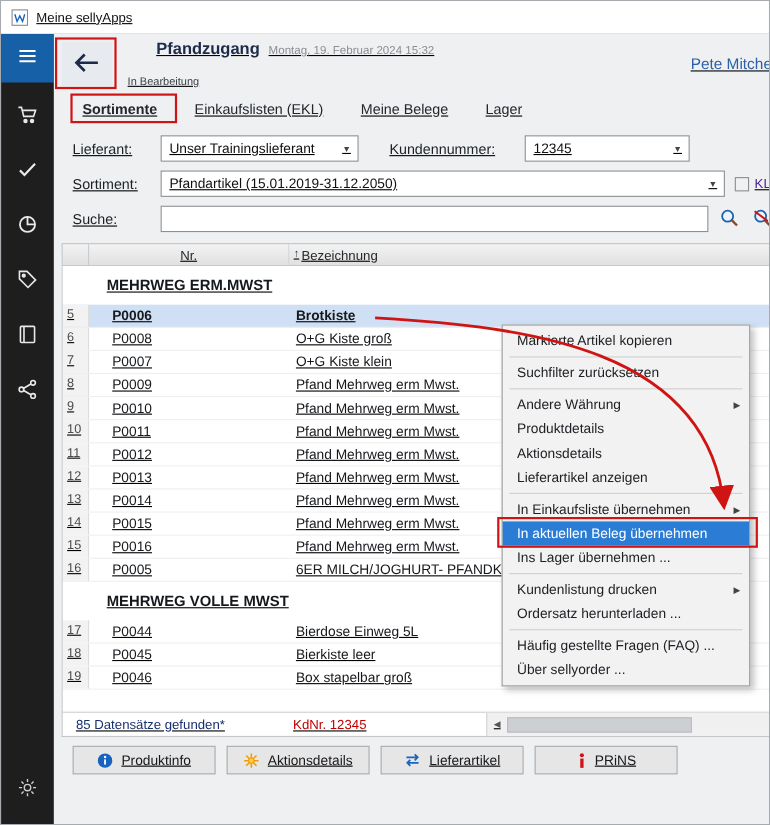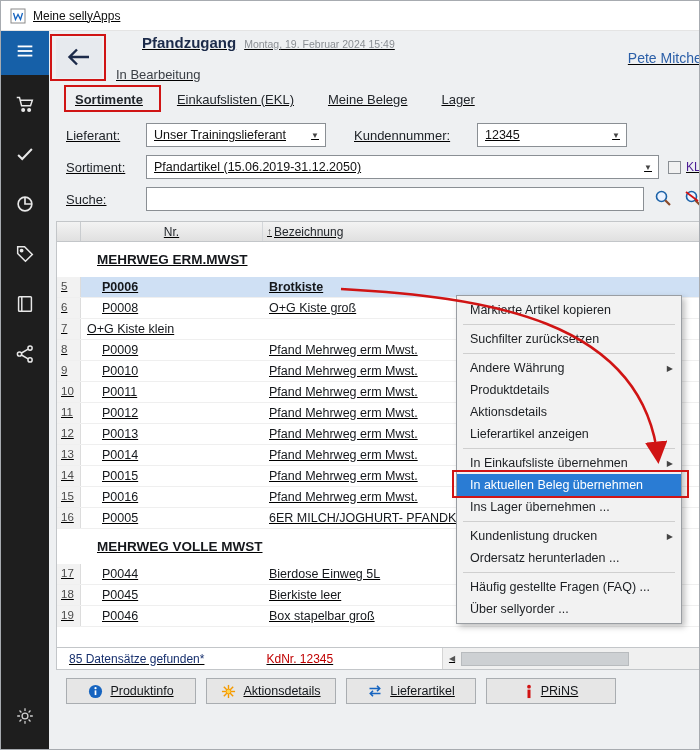--- a/index.html
+++ b/index.html
@@ -21,21 +21,21 @@
 
   .content { flex:1; position:relative; background:#eef0f2; }
 
   
   .header { display:flex; align-items:center; height:54px; padding:0 16px 0 7px; }
   .back-btn { width:46px; height:40px; background:#e7eaee; border:none; display:flex; align-items:center; justify-content:center; cursor:pointer; }
   .title-block { margin-left:14px; }
   .title-row { display:flex; align-items:baseline; gap:8px;margin-left:26px; }
   .page-title { font-size:15px; font-weight:bold; color:#1c2b4a; }
   .page-subtitle { font-size:10.5px; color:#8b8f94; }
-  .page-status { font-size:13px; color:#3a3f45; margin-top:16px; }
+  .page-status { font-size:10px; color:#3a3f45; margin-top:16px; }
   .user-name { margin-left:auto; font-size:14px; color:#2b5fa8; }
 
   
   .tabbar { display:flex; align-items:center; gap:34px; height:28px; padding-left:26px; font-size:13px; color:#23272c; }
   .tab { cursor:pointer; white-space:nowrap; }
   .tab.active { font-weight:bold; }
 
   
   .filters { padding:10px 20px 8px 17px; display:flex; flex-direction:column; gap:8px; }
   .frow { display:flex; align-items:center; height:24px; font-size:13px; color:#1d2126; }
@@ -172,21 +172,21 @@
         <button class="back-btn">
           <span>
             <svg width="26" height="22" viewBox="0 0 24 22">
                 <path d="M22 11H3M10 3.5L2.5 11l7.5 7.5" stroke="#1c2b4a" stroke-width="2.4" fill="none"></path>
               </svg>
           </span>
         </button>
         <div class="title-block">
           <div class="title-row">
             <span class="page-title">Pfandzugang</span>
-            <span class="page-subtitle">Montag, 19. Februar 2024 15:49</span>
+            <span class="page-subtitle">Montag, 19. Februar 2024 15:32</span>
           </div>
           <div class="page-status">In Bearbeitung</div>
         </div>
         <div class="user-name">Pete Mitchell</div>
       </div>
 
       <div class="tabbar" id="tabbar">
           <div class="tab active">Sortimente</div>
           <div class="tab">Einkaufslisten (EKL)</div>
           <div class="tab">Meine Belege</div>
@@ -202,21 +202,21 @@
           </div>
           <span class="flabel2">Kundennummer:</span>
           <div class="select sel-kundennr">
             <span>12345</span>
             <span class="dd-arrow">▼</span>
           </div>
         </div>
         <div class="frow">
           <span class="flabel">Sortiment:</span>
           <div class="select sel-sortiment">
-            <span>Pfandartikel (15.06.2019-31.12.2050)</span>
+            <span>Pfandartikel (15.01.2019-31.12.2050)</span>
             <span class="dd-arrow">▼</span>
           </div>
           <span class="cb"></span>
           <span class="cb-label">KL</span>
         </div>
         <div class="frow">
           <span class="flabel">Suche:</span>
           <input class="search-input" value="" style="">
           <button class="search-btn">
             <span>
@@ -255,20 +255,21 @@
               <div class="c-nr">P0006</div>
               <div class="c-bez">Brotkiste</div>
             </div>
             <div class="trow">
               <div class="c-gutter">6</div>
               <div class="c-nr">P0008</div>
               <div class="c-bez">O+G Kiste groß</div>
             </div>
             <div class="trow">
               <div class="c-gutter">7</div>
+              <div class="c-nr">P0007</div>
               <div class="c-bez">O+G Kiste klein</div>
             </div>
             <div class="trow">
               <div class="c-gutter">8</div>
               <div class="c-nr">P0009</div>
               <div class="c-bez">Pfand Mehrweg erm Mwst.</div>
             </div>
             <div class="trow">
               <div class="c-gutter">9</div>
               <div class="c-nr">P0010</div>

